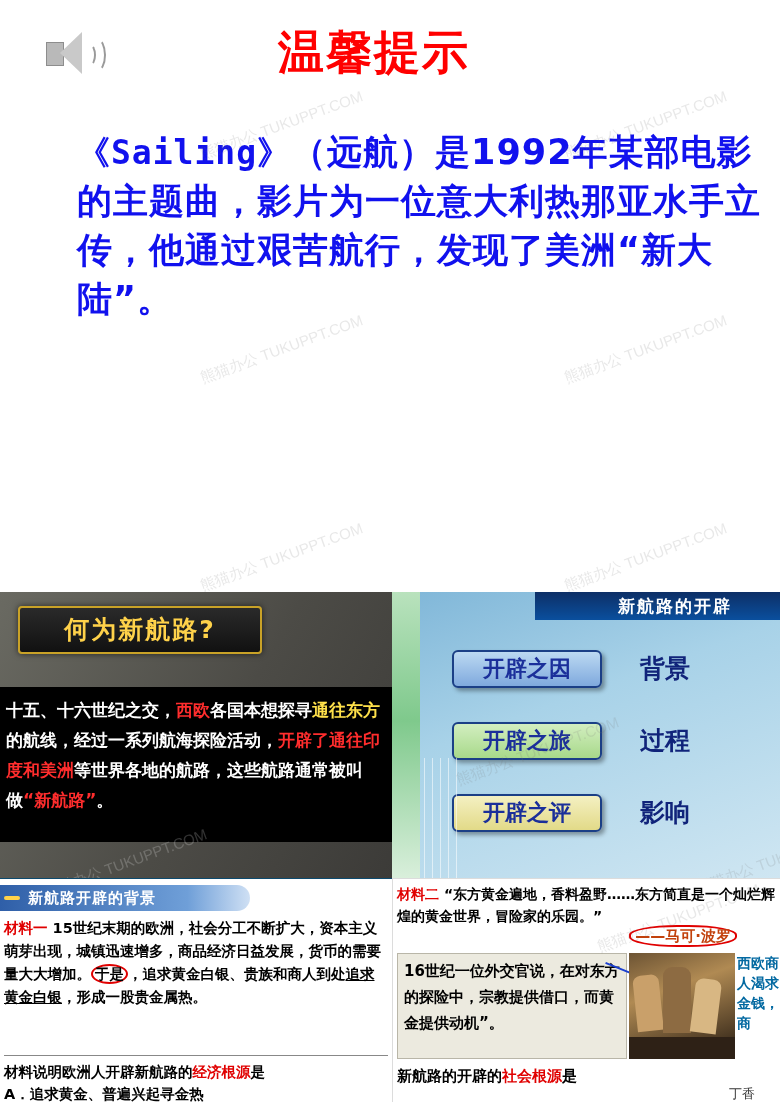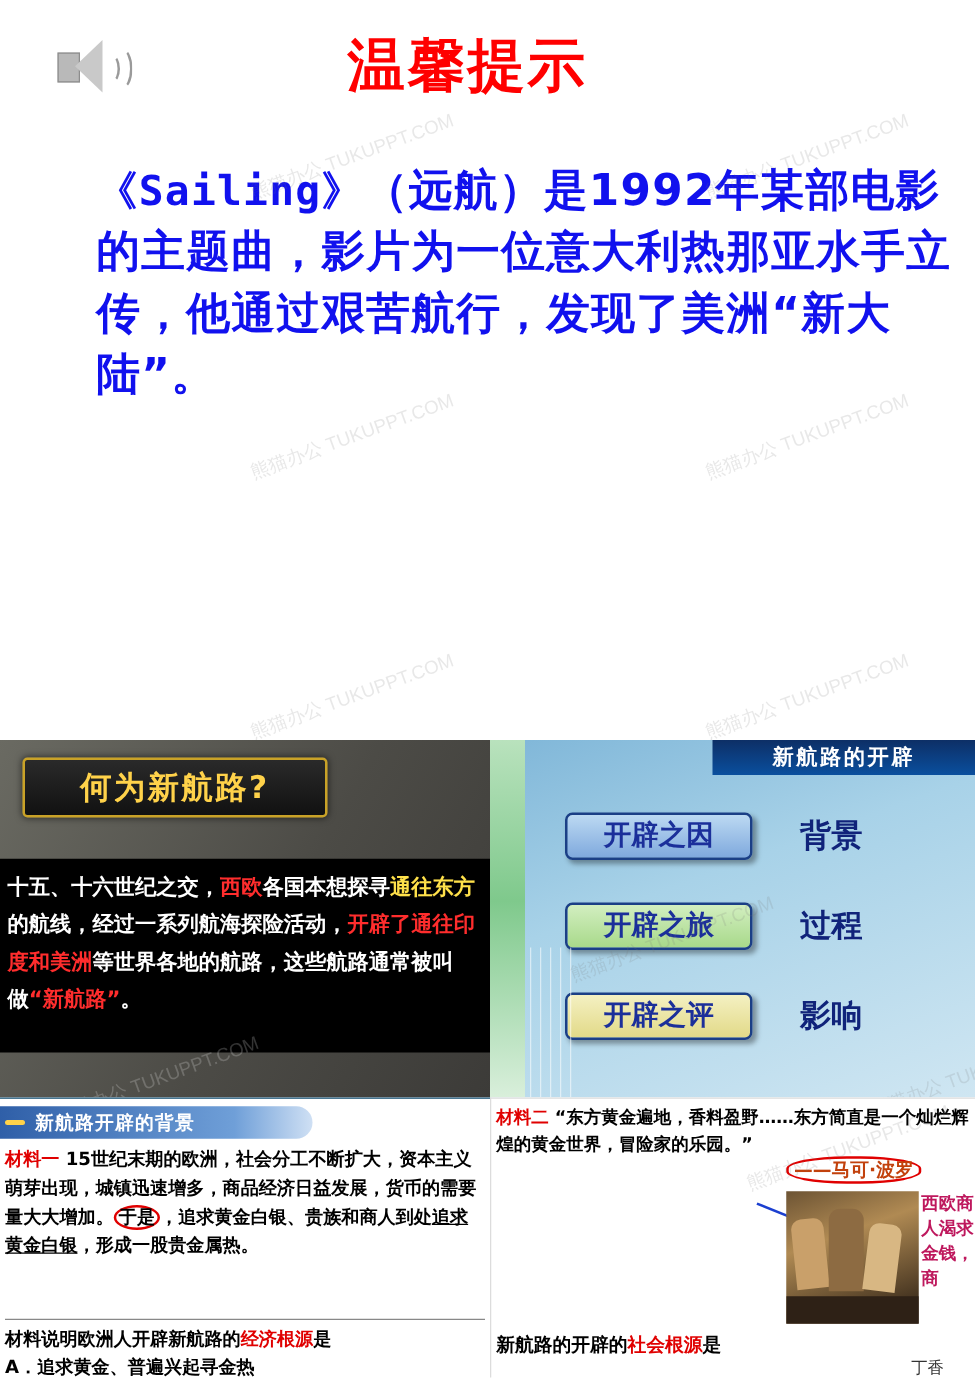--- a/index.html
+++ b/index.html
@@ -78,20 +78,21 @@
     background:linear-gradient(160deg,#7fb6d8 0%,#a8d2e8 40%,#cfe6f2 100%);}
   #pic-tr .leftbar{
     position:absolute;left:0;top:0;width:28px;height:286px;
     background:linear-gradient(#b9e2bd,#7fc98c 45%,#d9efdb);
   }
   .tr-title{
     position:absolute;right:0;top:0;width:210px;height:28px;
     background:linear-gradient(#0d2f66,#0a4f9e);
     color:#ffffff;font-size:17px;font-weight:bold;line-height:28px;text-align:center;
     letter-spacing:2px;
+    padding-left:35px;
   }
   .tr-btn{
     position:absolute;left:60px;width:150px;height:38px;border-radius:6px;
     border:2px solid #1b3f86;box-sizing:border-box;
     color:#1b2f9a;font-size:22px;font-weight:bold;line-height:34px;text-align:center;
     box-shadow:3px 3px 4px rgba(0,0,0,.35);
   }
   #tr-b1{top:58px;background:linear-gradient(#bcd9f2,#7fa9dd);}
   #tr-b2{top:130px;background:linear-gradient(#d2eec0,#a8d98a);}
   #tr-b3{top:202px;background:linear-gradient(#f4f0c2,#e2da88);}
@@ -151,21 +152,21 @@
     position:absolute;left:236px;top:74px;width:106px;height:106px;
     background:linear-gradient(160deg,#6d5434,#b08a53 35%,#3a2b1b 90%);
     overflow:hidden;
   }
   .br-pic .f1{position:absolute;left:6px;top:22px;width:26px;height:56px;background:#c9a06a;border-radius:8px 8px 0 0;transform:rotate(-6deg);}
   .br-pic .f2{position:absolute;left:34px;top:14px;width:28px;height:66px;background:#8d6b42;border-radius:9px 9px 0 0;}
   .br-pic .f3{position:absolute;left:64px;top:26px;width:26px;height:54px;background:#d8b783;border-radius:8px 8px 0 0;transform:rotate(7deg);}
   .br-pic .tbl{position:absolute;left:0;bottom:0;width:106px;height:22px;background:#2e2116;}
   .br-side{
     position:absolute;left:344px;top:74px;width:44px;height:106px;
-    font-size:14px;line-height:20px;font-weight:bold;color:#be185d;
+    font-size:14px;line-height:20px;font-weight:bold;color:#0369a1;
   }
   .br-last{
     position:absolute;left:4px;top:186px;width:380px;font-size:15px;font-weight:bold;color:#000;
     line-height:22px;
   }
   .br-last .hl{color:#e00000;}
   .br-sign{position:absolute;right:26px;top:206px;font-size:13px;color:#333;}
   .arrow-blue{position:absolute;left:210px;top:96px;width:70px;height:2px;background:#1b3fd0;transform:rotate(22deg);}
   .arrow-blue:after{content:"";position:absolute;right:-1px;top:-4px;border-left:9px solid #1b3fd0;border-top:5px solid transparent;border-bottom:5px solid transparent;}
 </style>
@@ -242,20 +243,23 @@
   </div>
 
   <div class="cell" id="pic-br">
     <div class="br-l1">
       <span class="lbl">材料二</span>
       <span>“东方黄金遍地，香料盈野……东方简直是一个灿烂辉煌的黄金世界，冒险家的乐园。”</span>
     </div>
     <div class="br-author">
       <span class="circ">——马可·波罗</span>
     </div>
+    <div class="br-box">
+      <span>16世纪一位外交官说，在对东方的探险中，宗教提供借口，而黄金提供动机”。</span>
+    </div>
     <div class="arrow-blue"></div>
     <div class="br-pic">
       <div class="f1"></div>
       <div class="f2"></div>
       <div class="f3"></div>
       <div class="tbl"></div>
     </div>
     <div class="br-side">西欧商人渴求金钱，商</div>
     <div class="br-last">
       <span>新航路的开辟的</span><span class="hl">社会根源</span><span>是</span>

